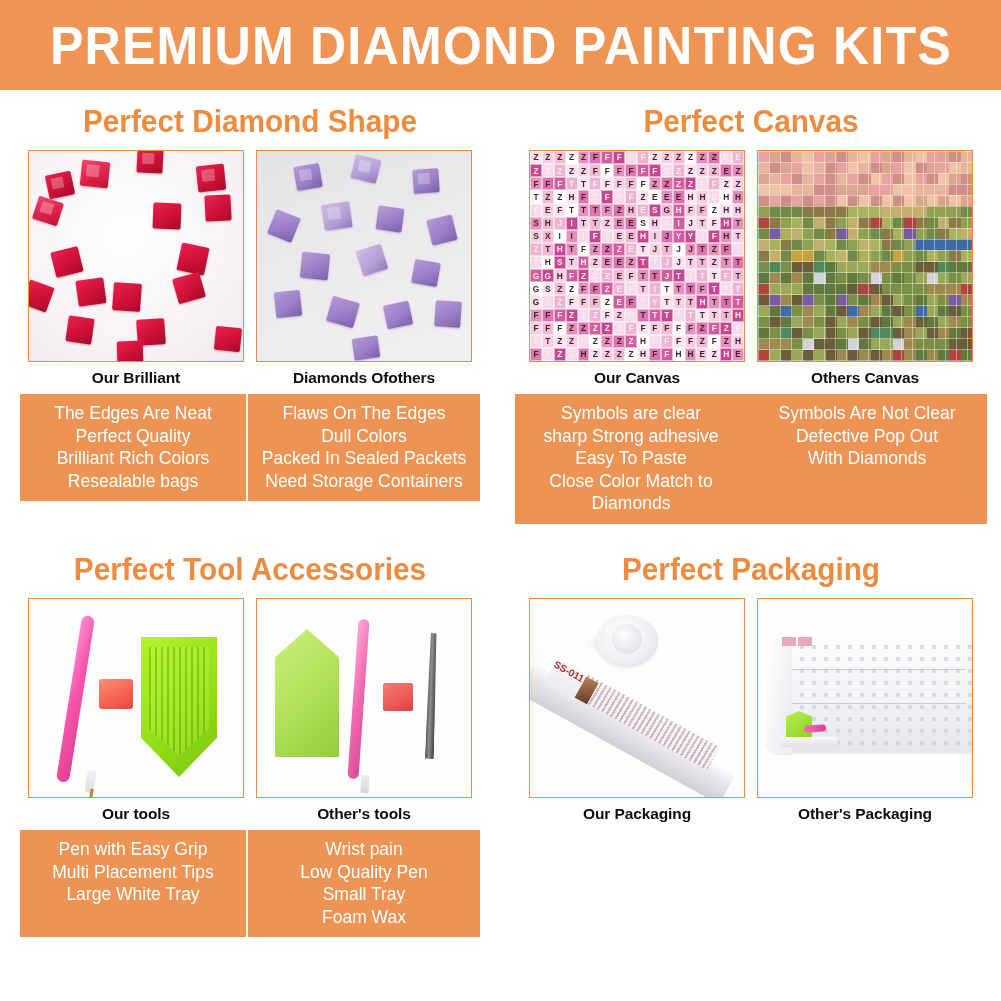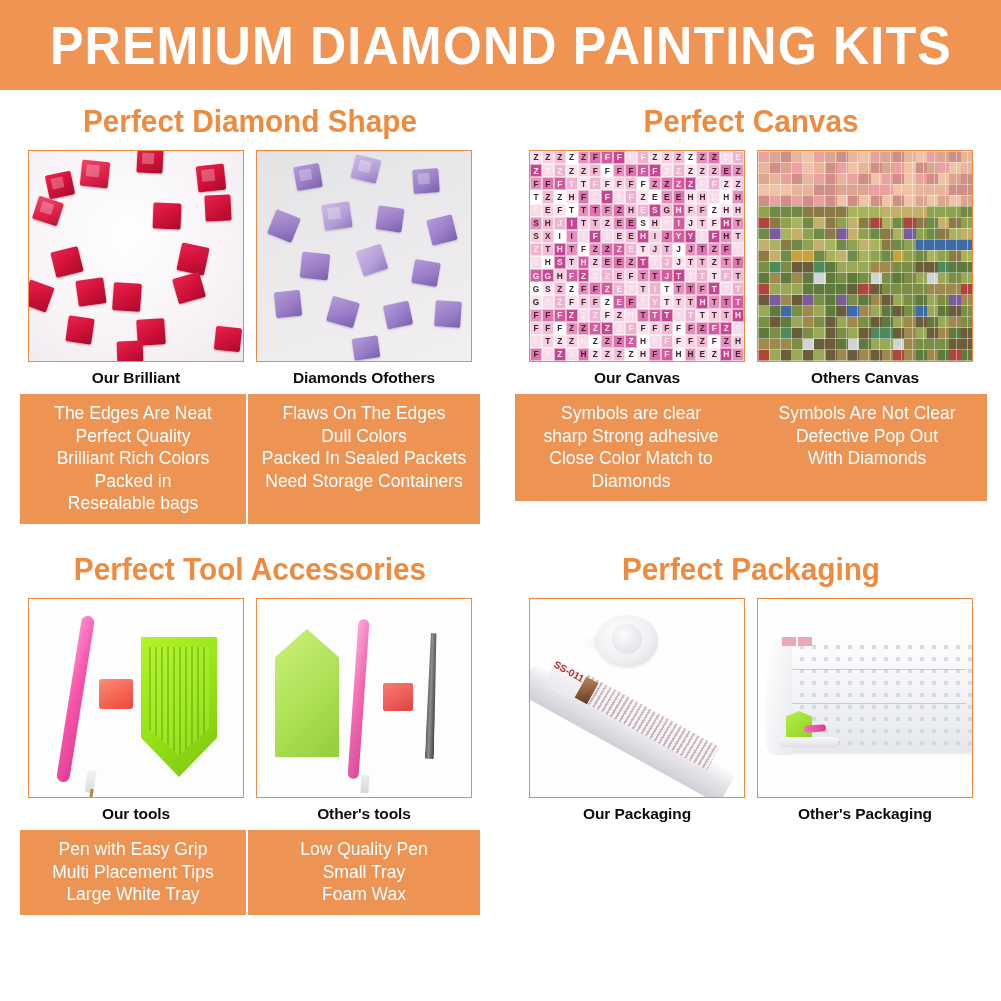--- a/index.html
+++ b/index.html
@@ -462,21 +462,20 @@
     <div class="cap-row">
       <div class="caption">Our Brilliant</div>
       <div class="caption">Diamonds Ofothers</div>
     </div>
 
     <div class="panel-row">
       <div class="panel">
         <span class="panel-line">The Edges Are Neat</span>
         <span class="panel-line">Perfect Quality</span>
         <span class="panel-line">Brilliant Rich Colors</span>
-        <span class="panel-line">Packed in</span>
         <span class="panel-line">Resealable bags</span>
       </div>
       <div class="panel wide">
         <span class="panel-line">Flaws On The Edges</span>
         <span class="panel-line">Dull Colors</span>
         <span class="panel-line">Packed In Sealed Packets</span>
         <span class="panel-line">Need Storage Containers</span>
       </div>
     </div>
   </div>
@@ -1147,20 +1146,21 @@
 
     <div class="cap-row">
       <div class="caption">Our Canvas</div>
       <div class="caption">Others Canvas</div>
     </div>
 
     <div class="panel-row tight">
       <div class="panel wide">
         <span class="panel-line">Symbols are clear</span>
         <span class="panel-line">sharp Strong adhesive</span>
+        <span class="panel-line">Easy To Paste</span>
         <span class="panel-line">Close Color Match to</span>
         <span class="panel-line">Diamonds</span>
       </div>
       <div class="panel widest">
         <span class="panel-line">Symbols Are Not Clear</span>
         <span class="panel-line">Defective Pop Out</span>
         <span class="panel-line">With Diamonds</span>
       </div>
     </div>
   </div>
@@ -1195,20 +1195,21 @@
       <div class="caption">Other's tools</div>
     </div>
 
     <div class="panel-row">
       <div class="panel">
         <span class="panel-line">Pen with Easy Grip</span>
         <span class="panel-line">Multi Placement Tips</span>
         <span class="panel-line">Large White Tray</span>
       </div>
       <div class="panel wide">
+        <span class="panel-line">Wrist pain</span>
         <span class="panel-line">Low Quality Pen</span>
         <span class="panel-line">Small Tray</span>
         <span class="panel-line">Foam Wax</span>
       </div>
     </div>
   </div>
 
   <div class="quad q-br">
     <div class="section-heading">Perfect Packaging</div>
 

